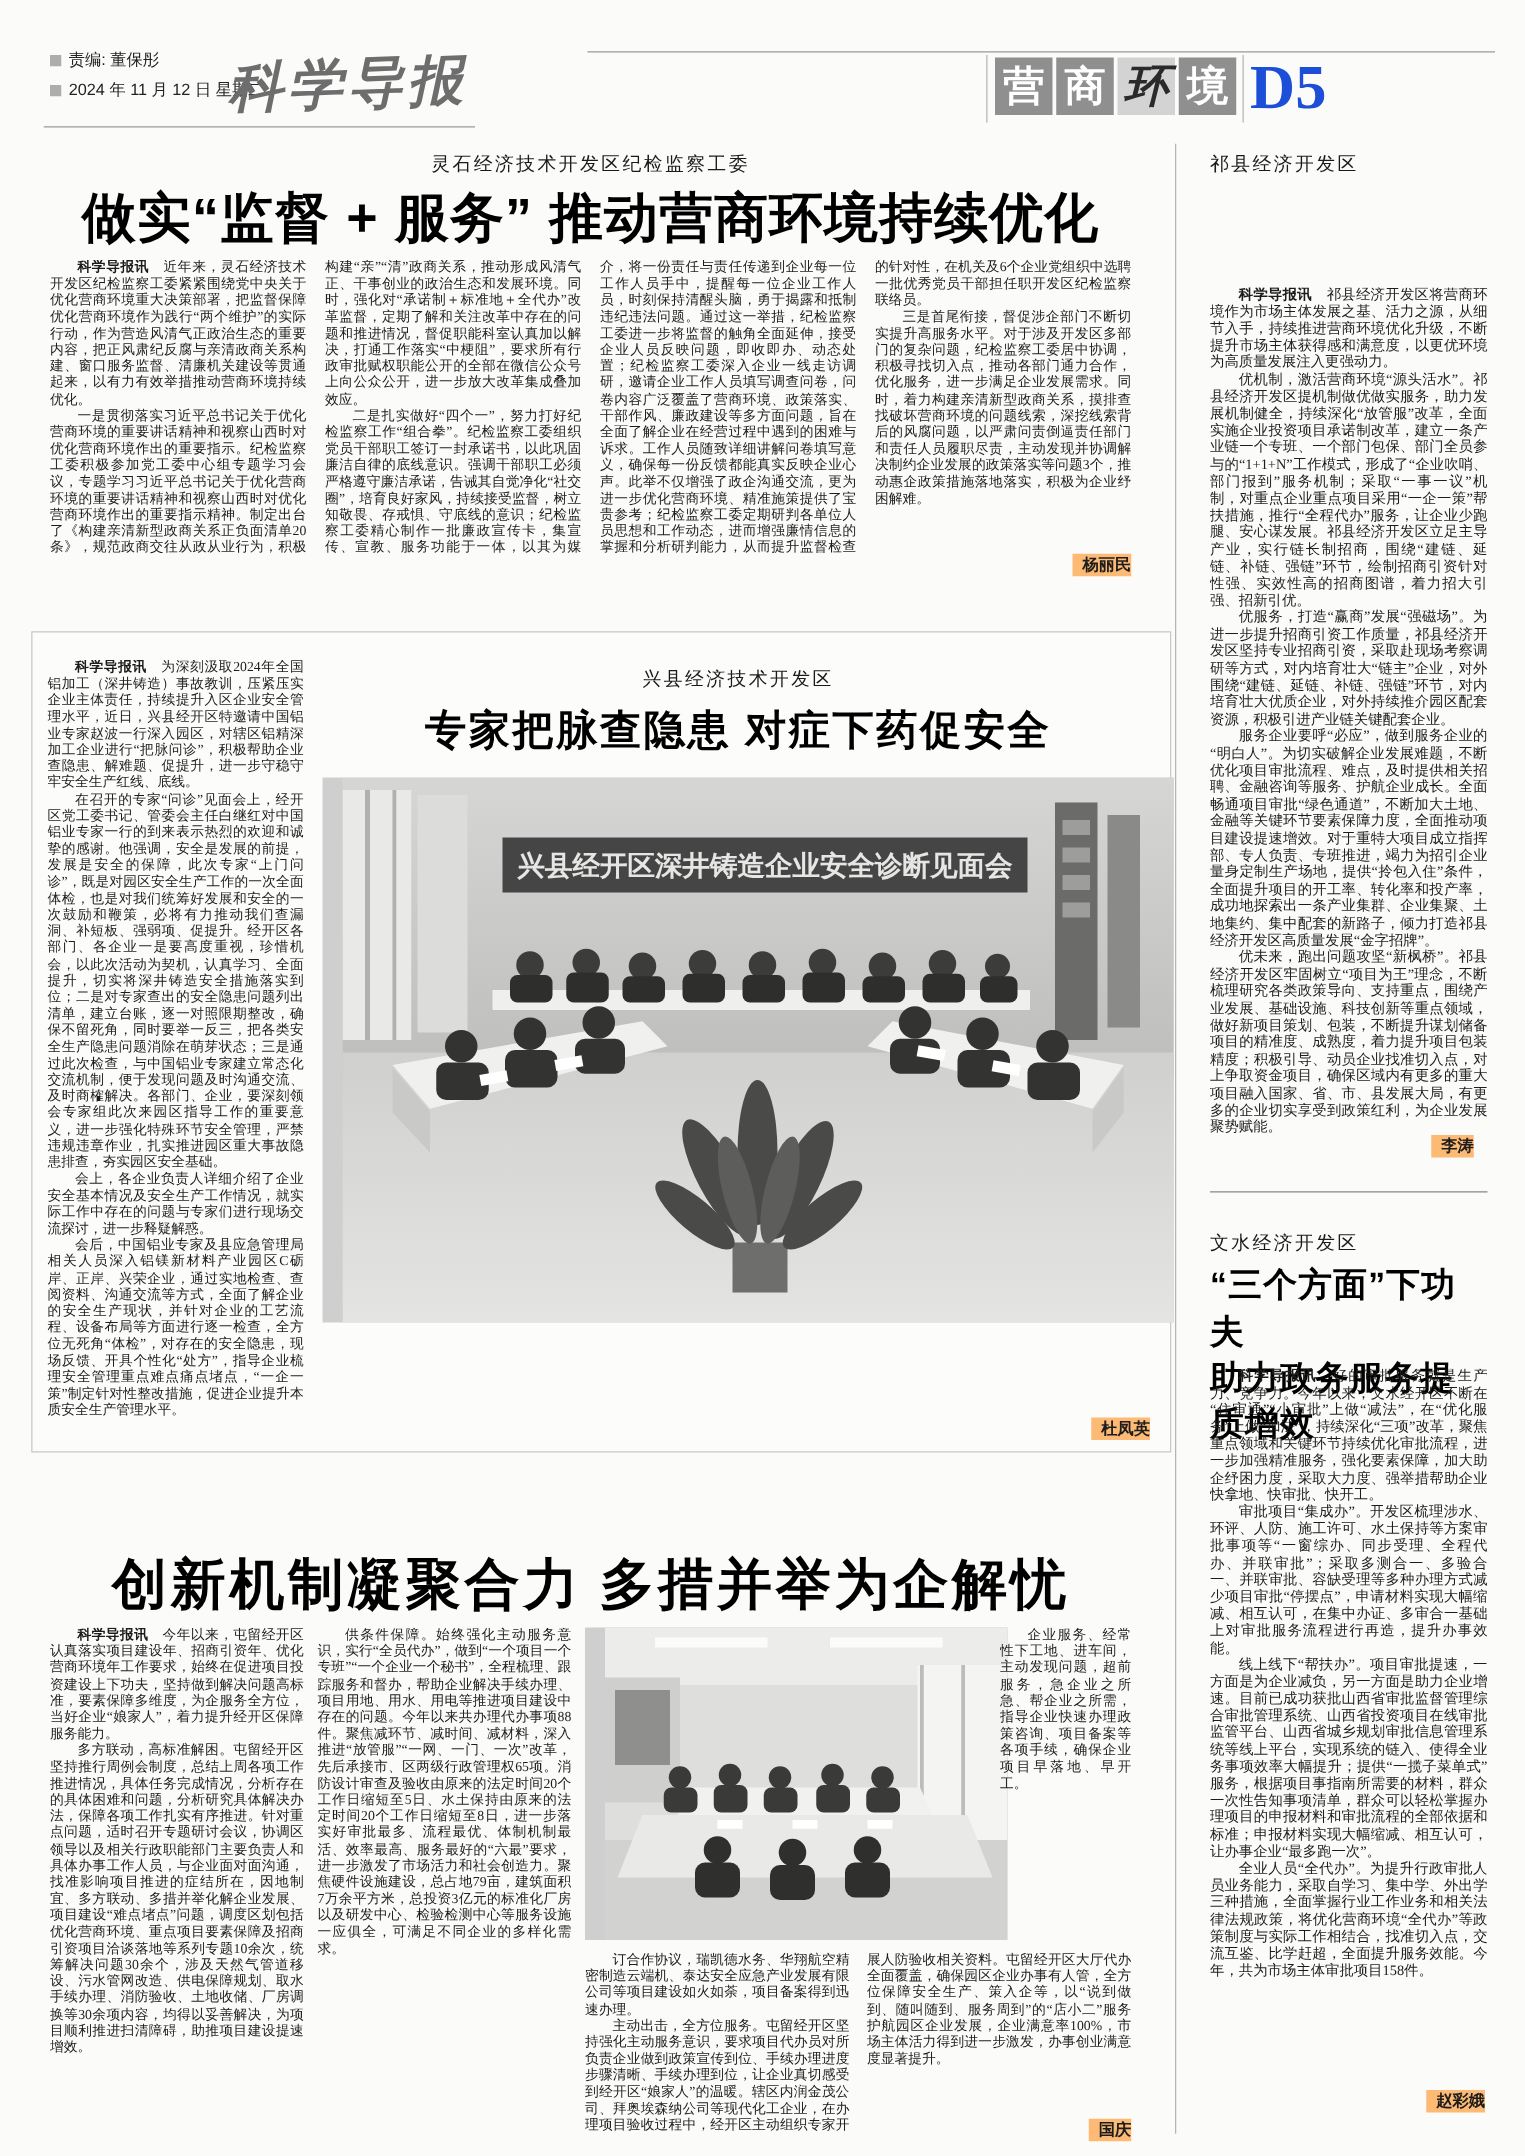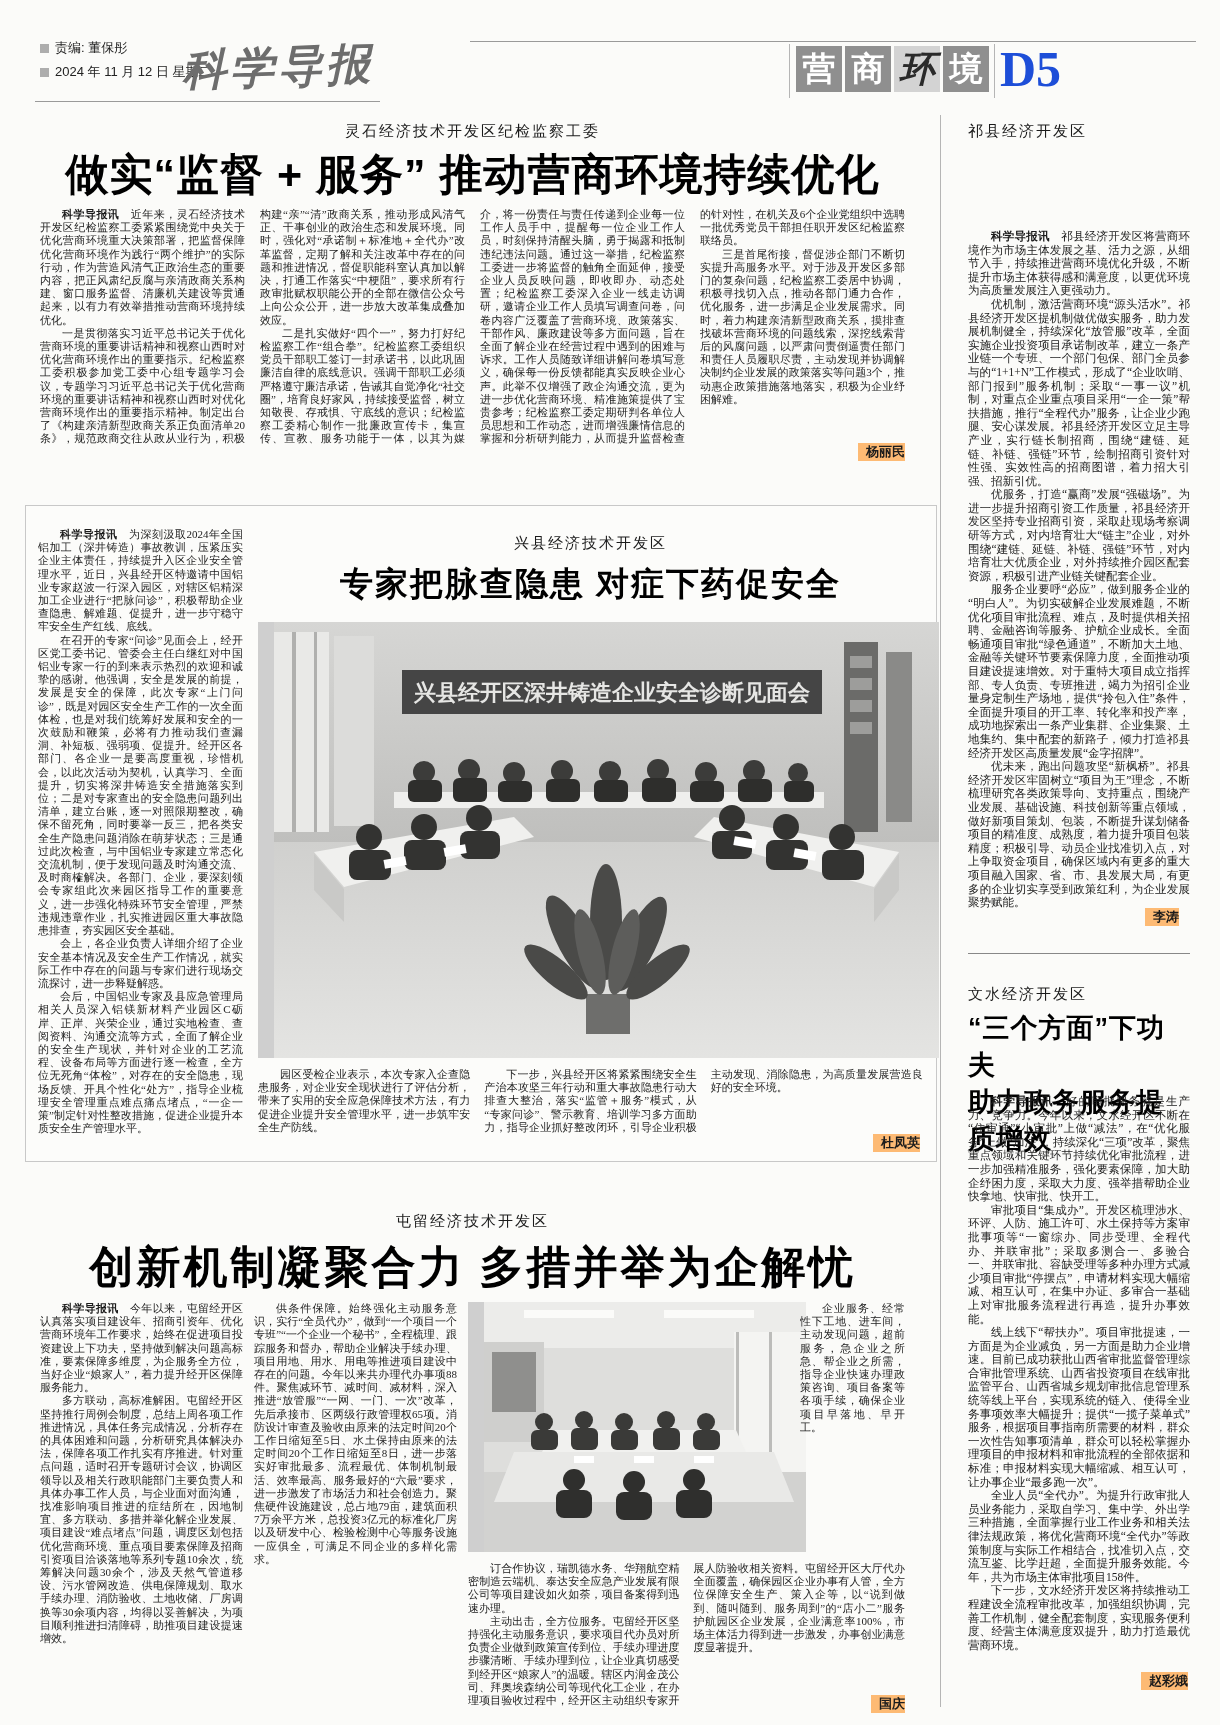--- a/index.html
+++ b/index.html
@@ -201,41 +201,35 @@
           <ellipse cx="384" cy="350" rx="13" ry="40" transform="rotate(50 384 350)"></ellipse>
         </g>
         <g fill="#5d5d5b">
           <ellipse cx="316" cy="330" rx="12" ry="44" transform="rotate(-14 316 330)"></ellipse>
           <ellipse cx="350" cy="330" rx="12" ry="44" transform="rotate(14 350 330)"></ellipse>
         </g>
       </g>
     </svg>
   </div>
 
-  <div class="flow cols3" style="left:258px;top:1068px;width:665px;height:84px;">
-      <p class="para">园区受检企业表示，本次专家入企查隐患服务，对企业安全现状进行了评估分析，带来了实用的安全应急保障技术方法，有力促进企业提升安全管理水平，进一步筑牢安全生产防线。</p>
-      <p class="para">下一步，兴县经开区将紧紧围绕安全生产治本攻坚三年行动和重大事故隐患行动大排查大整治，落实“监管＋服务”模式，从“专家问诊”、警示教育、培训学习多方面助力，指导企业抓好整改闭环，引导企业积极主动发现、消除隐患，为高质量发展营造良好的安全环境。</p>
-    </div>
   <span class="byline" style="right:300px;top:1134px;">杜凤英</span>
 
   <div class="kicker" style="left:968px;top:985px;width:222px;text-align:left;">文水经济开发区</div>
   <div class="headline2" style="left:968px;top:1010px;width:222px;">
     <div>“三个方面”下功夫</div>
     <div>助力政务服务提质增效</div>
   </div>
   <div class="flow r" style="left:968px;top:1095px;width:222px;height:592px;">
       <p class="para"><b>科学导报讯　</b>好的审批服务就是生产力、竞争力。今年以来，文水经开区不断在“住审通”“小审批”上做“减法”，在“优化服务”上做“加法”，持续深化“三项”改革，聚焦重点领域和关键环节持续优化审批流程，进一步加强精准服务，强化要素保障，加大助企纾困力度，采取大力度、强举措帮助企业快拿地、快审批、快开工。</p>
       <p class="para">审批项目“集成办”。开发区梳理涉水、环评、人防、施工许可、水土保持等方案审批事项等“一窗综办、同步受理、全程代办、并联审批”；采取多测合一、多验合一、并联审批、容缺受理等多种办理方式减少项目审批“停摆点”，申请材料实现大幅缩减、相互认可，在集中办证、多审合一基础上对审批服务流程进行再造，提升办事效能。</p>
       <p class="para">线上线下“帮扶办”。项目审批提速，一方面是为企业减负，另一方面是助力企业增速。目前已成功获批山西省审批监督管理综合审批管理系统、山西省投资项目在线审批监管平台、山西省城乡规划审批信息管理系统等线上平台，实现系统的链入、使得全业务事项效率大幅提升；提供“一揽子菜单式”服务，根据项目事指南所需要的材料，群众一次性告知事项清单，群众可以轻松掌握办理项目的申报材料和审批流程的全部依据和标准；申报材料实现大幅缩减、相互认可，让办事企业“最多跑一次”。</p>
       <p class="para">全业人员“全代办”。为提升行政审批人员业务能力，采取自学习、集中学、外出学三种措施，全面掌握行业工作业务和相关法律法规政策，将优化营商环境“全代办”等政策制度与实际工作相结合，找准切入点，交流互鉴、比学赶超，全面提升服务效能。今年，共为市场主体审批项目158件。</p>
-      <p class="para">下一步，文水经济开发区将持续推动工程建设全流程审批改革，加强组织协调，完善工作机制，健全配套制度，实现服务便利度、经营主体满意度双提升，助力打造最优营商环境。</p>
     </div>
   <span class="byline" style="right:32px;top:1672px;">赵彩娥</span>
 
-  <div class="kicker" style="left:40px;top:1212px;width:865px;">屯留经济技术开发区</div>
   <div class="headline4" style="left:40px;top:1238px;width:865px;">创新机制凝聚合力  多措并举为企解忧</div>
   <div class="flow" style="left:40px;top:1302px;width:203px;height:408px;">
       <p class="para"><b>科学导报讯　</b>今年以来，屯留经开区认真落实项目建设年、招商引资年、优化营商环境年工作要求，始终在促进项目投资建设上下功夫，坚持做到解决问题高标准，要素保障多维度，为企服务全方位，当好企业“娘家人”，着力提升经开区保障服务能力。</p>
       <p class="para">多方联动，高标准解困。屯留经开区坚持推行周例会制度，总结上周各项工作推进情况，具体任务完成情况，分析存在的具体困难和问题，分析研究具体解决办法，保障各项工作扎实有序推进。针对重点问题，适时召开专题研讨会议，协调区领导以及相关行政职能部门主要负责人和具体办事工作人员，与企业面对面沟通，找准影响项目推进的症结所在，因地制宜、多方联动、多措并举化解企业发展、项目建设“难点堵点”问题，调度区划包括优化营商环境、重点项目要素保障及招商引资项目洽谈落地等系列专题10余次，统筹解决问题30余个，涉及天然气管道移设、污水管网改造、供电保障规划、取水手续办理、消防验收、土地收储、厂房调换等30余项内容，均得以妥善解决，为项目顺利推进扫清障碍，助推项目建设提速增效。</p>
     </div>
   <div class="flow" style="left:254px;top:1302px;width:203px;height:408px;">
       <p class="para">供条件保障。始终强化主动服务意识，实行“全员代办”，做到“一个项目一个专班”“一个企业一个秘书”，全程梳理、跟踪服务和督办，帮助企业解决手续办理、项目用地、用水、用电等推进项目建设中存在的问题。今年以来共办理代办事项88件。聚焦减环节、减时间、减材料，深入推进“放管服”“一网、一门、一次”改革，先后承接市、区两级行政管理权65项。消防设计审查及验收由原来的法定时间20个工作日缩短至5日、水土保持由原来的法定时间20个工作日缩短至8日，进一步落实好审批最多、流程最优、体制机制最活、效率最高、服务最好的“六最”要求，进一步激发了市场活力和社会创造力。聚焦硬件设施建设，总占地79亩，建筑面积7万余平方米，总投资3亿元的标准化厂房以及研发中心、检验检测中心等服务设施一应俱全，可满足不同企业的多样化需求。</p>
     </div>
 
   <div class="photo" style="left:468px;top:1302px;width:322px;height:250px;">

